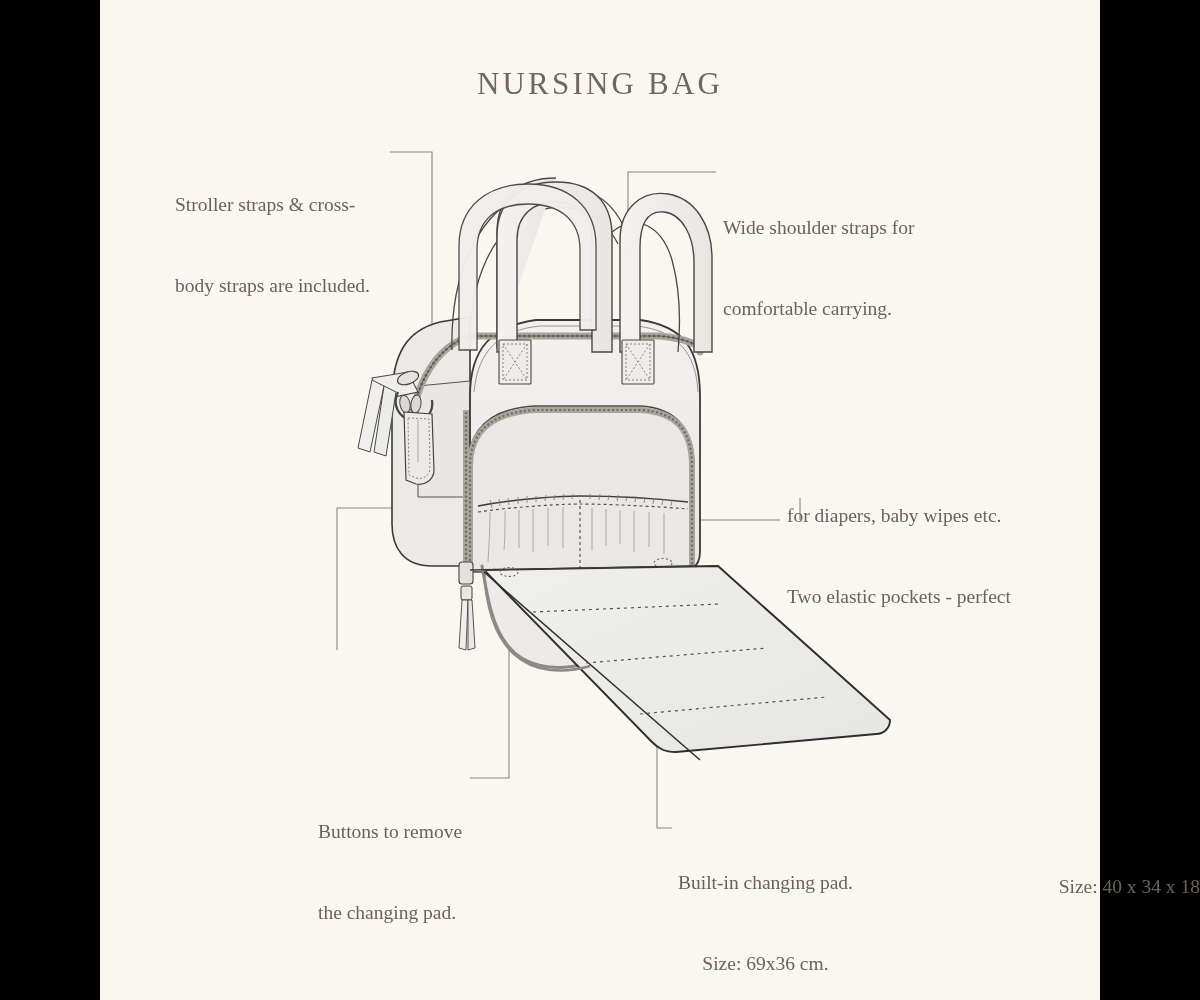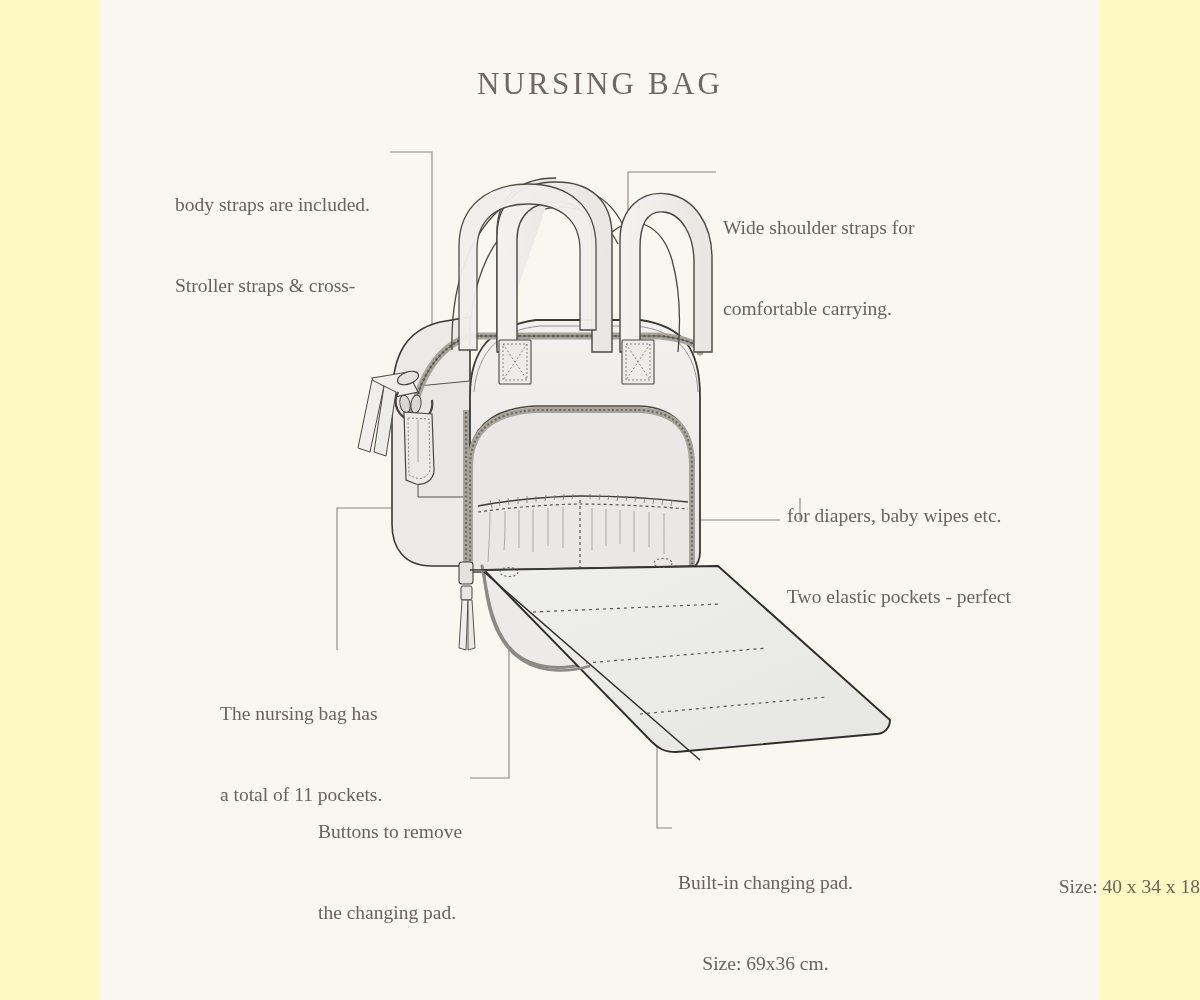--- a/index.html
+++ b/index.html
@@ -11,21 +11,21 @@
   body {
     width: 1200px;
     height: 1000px;
     overflow: hidden;
     font-family: "Liberation Serif", "DejaVu Serif", serif;
   }
   #page {
     position: relative;
     width: 1200px;
     height: 1000px;
-    background: #fef9c3;
+    background: #000000;
   }
   #canvas {
     position: absolute;
     left: 100px;
     top: 0;
     width: 1000px;
     height: 1000px;
     background: #faf6f0;
     overflow: hidden;
   }
@@ -246,38 +246,34 @@
         <ellipse cx="663" cy="563" rx="9" ry="4.5" fill="none" stroke="#6f6a63" stroke-width="1.1" stroke-dasharray="2.2 2.2"></ellipse>
       </g>
 
       <path d="M470 570 L694 566" fill="none" stroke="#3a3a38" stroke-width="1.3"></path>
     </g>
   </svg>
 
   <div id="page-title">NURSING BAG</div>
 
   <div class="txt callout callout-left" style="left:175px; top:138px;">
+    <div>Stroller straps &amp; cross-</div>
     <div>body straps are included.</div>
-    <div>Stroller straps &amp; cross-</div>
   </div>
 
   <div class="txt callout callout-right" style="left:723px; top:161px;">
     <div>Wide shoulder straps for</div>
     <div>comfortable carrying.</div>
   </div>
 
   <div class="txt callout callout-right" style="left:787px; top:449px;">
     <div>for diapers, baby wipes etc.</div>
     <div>Two elastic pockets - perfect</div>
   </div>
 
-  <div class="txt callout callout-left" style="left:220px; top:647px;">
-    <div>The nursing bag has</div>
-    <div>a total of 11 pockets.</div>
-  </div>
 
   <div class="txt callout callout-left" style="left:318px; top:765px;">
     <div>Buttons to remove</div>
     <div>the changing pad.</div>
   </div>
 
   <div class="txt callout callout-left" style="left:678px; top:816px;">
     <div>Built-in changing pad.</div>
     <div style="text-align:center;">Size: 69x36 cm.</div>
   </div>

